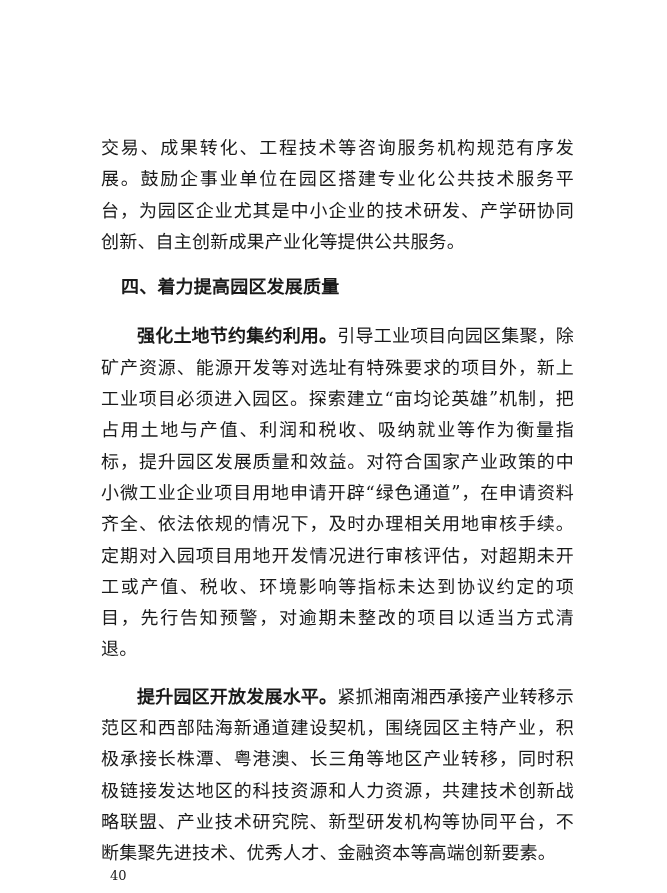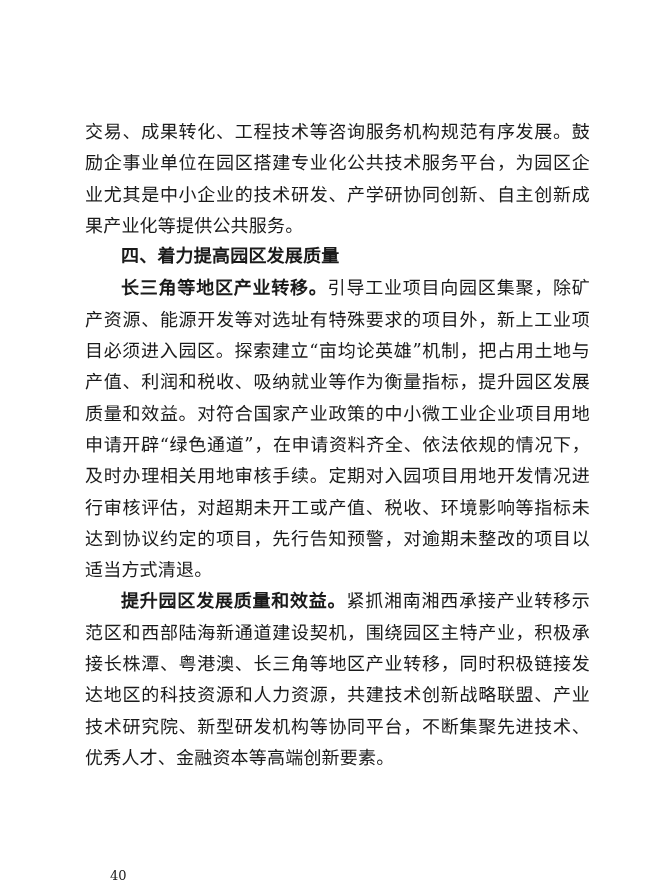--- a/index.html
+++ b/index.html
@@ -22,36 +22,36 @@
     left: 85px;
     top: 116px;
     width: 505px;
     font-size: 18px;
     line-height: 31.3px;
     text-align: justify;
     text-justify: inter-ideograph;
     letter-spacing: 0.2px;
   }
   .para {
-    margin: 0;
+    margin: 16px;
     padding: 0;
     text-indent: 2em;
   }
   .para.continuation {
     text-indent: 0;
   }
   .section-heading {
     margin: 0;
     padding: 0;
     font-size: 18px;
     line-height: 31.3px;
     font-weight: bold;
     text-indent: 2em;
     text-align: left;
-    font-family: Liberation Serif, serif;
+    font-family: Liberation Mono, monospace;
   }
   .lead {
     font-weight: bold;
     font-family: "DejaVu Sans", "Liberation Sans", sans-serif;
   }
   .page-number {
     position: absolute;
     left: 110px;
     top: 868px;
     font-size: 13px;
@@ -63,20 +63,20 @@
 </head>
 <body>
 
 <div class="page">
   <div class="content">
 
     <p class="para continuation"><span>交易、成果转化、工程技术等咨询服务机构规范有序发展。鼓励企事业单位在园区搭建专业化公共技术服务平台，为园区企业尤其是中小企业的技术研发、产学研协同创新、自主创新成果产业化等提供公共服务。</span></p>
 
     <h2 class="section-heading">四、着力提高园区发展质量</h2>
 
-    <p class="para"><span class="lead">长三角等地区产业转移。</span><span>引导工业项目向园区集聚，除矿产资源、能源开发等对选址有特殊要求的项目外，新上工业项目必须进入园区。探索建立“亩均论英雄”机制，把占用土地与产值、利润和税收、吸纳就业等作为衡量指标，提升园区发展质量和效益。对符合国家产业政策的中小微工业企业项目用地申请开辟“绿色通道”，在申请资料齐全、依法依规的情况下，及时办理相关用地审核手续。定期对入园项目用地开发情况进行审核评估，对超期未开工或产值、税收、环境影响等指标未达到协议约定的项目，先行告知预警，对逾期未整改的项目以适当方式清退。</span></p>
+    <p class="para"><span class="lead">强化土地节约集约利用。</span><span>引导工业项目向园区集聚，除矿产资源、能源开发等对选址有特殊要求的项目外，新上工业项目必须进入园区。探索建立“亩均论英雄”机制，把占用土地与产值、利润和税收、吸纳就业等作为衡量指标，提升园区发展质量和效益。对符合国家产业政策的中小微工业企业项目用地申请开辟“绿色通道”，在申请资料齐全、依法依规的情况下，及时办理相关用地审核手续。定期对入园项目用地开发情况进行审核评估，对超期未开工或产值、税收、环境影响等指标未达到协议约定的项目，先行告知预警，对逾期未整改的项目以适当方式清退。</span></p>
 
-    <p class="para"><span class="lead">提升园区发展质量和效益。</span><span>紧抓湘南湘西承接产业转移示范区和西部陆海新通道建设契机，围绕园区主特产业，积极承接长株潭、粤港澳、长三角等地区产业转移，同时积极链接发达地区的科技资源和人力资源，共建技术创新战略联盟、产业技术研究院、新型研发机构等协同平台，不断集聚先进技术、优秀人才、金融资本等高端创新要素。</span></p>
+    <p class="para"><span class="lead">提升园区开放发展水平。</span><span>紧抓湘南湘西承接产业转移示范区和西部陆海新通道建设契机，围绕园区主特产业，积极承接长株潭、粤港澳、长三角等地区产业转移，同时积极链接发达地区的科技资源和人力资源，共建技术创新战略联盟、产业技术研究院、新型研发机构等协同平台，不断集聚先进技术、优秀人才、金融资本等高端创新要素。</span></p>
 
   </div>
 
   <div class="page-number">40</div>
 </div>
 
 </body></html>

